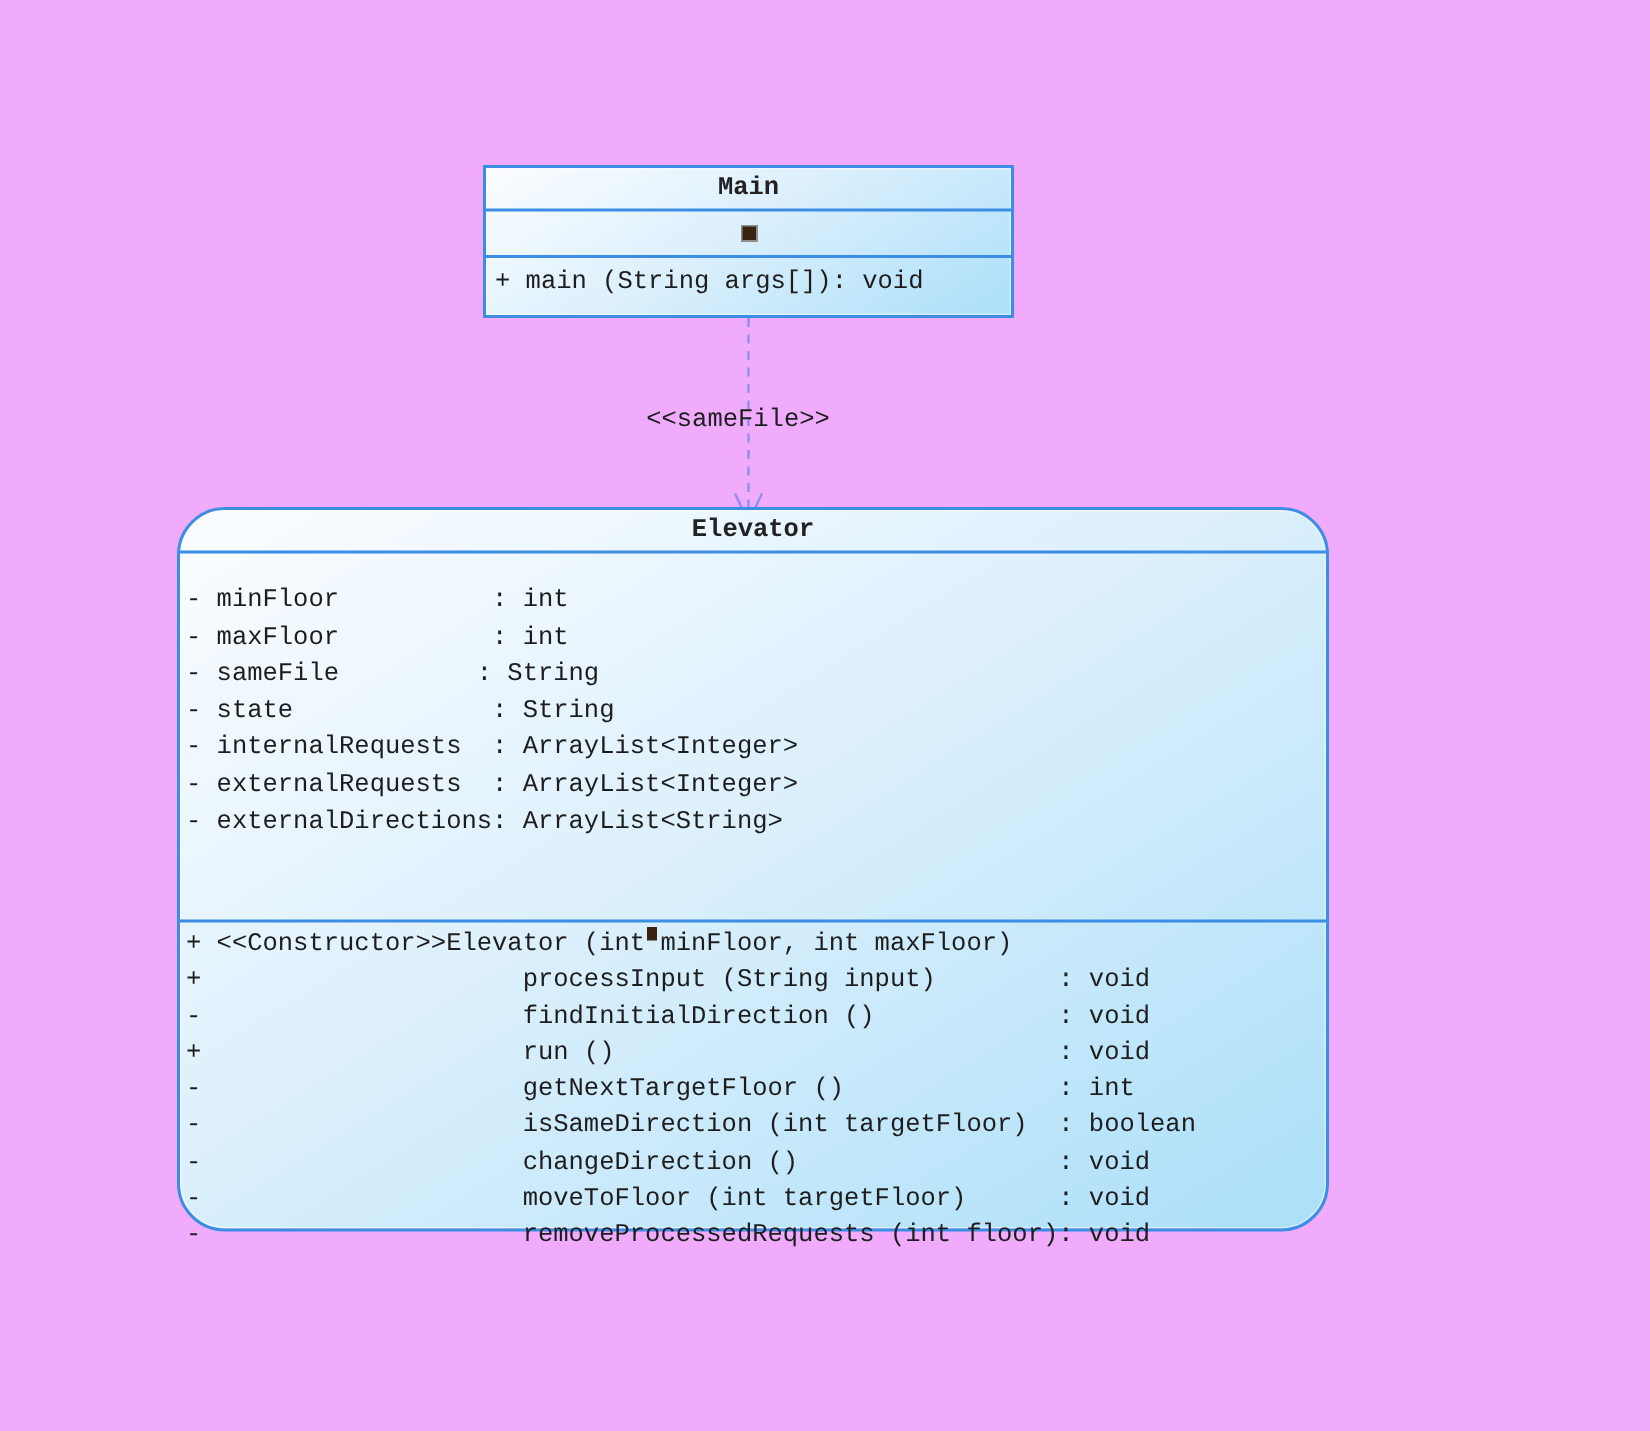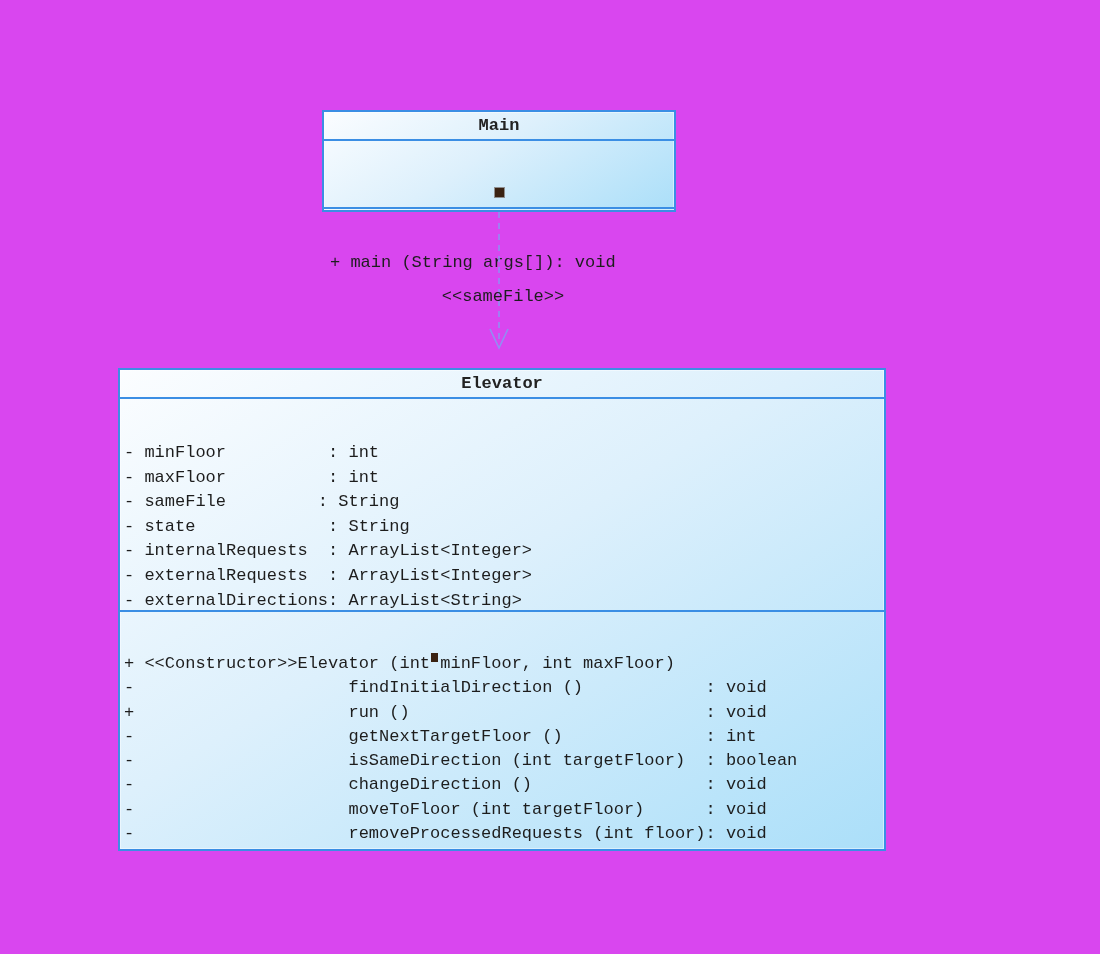--- a/index.html
+++ b/index.html
@@ -1,57 +1,57 @@
 <!DOCTYPE html>
 <html><head>
 <meta charset="utf-8">
 <style>
   html,body { margin:0; padding:0; background:#ffffff; }
   #canvas {
-    position:relative; width:1100px; height:954px; background:#d946ef;
+    position:relative; width:1100px; height:954px; background:#f0abfc;
     overflow:hidden;
     font-family:"Liberation Mono","DejaVu Sans Mono",monospace;
     color:#1d1d1d;
   }
   .uml-class {
     position:absolute; box-sizing:border-box;
     border:2px solid #3b8ee4;
     background:linear-gradient(148deg,#fbfdff 0%,#ddf0fc 45%,#abdff9 100%);
     box-shadow:inset 0 0 0 1px rgba(255,255,255,0.45);
   }
   .cls-title {
     height:27px; line-height:27px; text-align:center;
     font-size:17px; font-weight:bold; color:#222222;
     border-bottom:2px solid #3b8ee4; white-space:pre; overflow:hidden;
   }
-  .cls-section { box-sizing:border-box; overflow:hidden;margin-top:37px; }
+  .cls-section { box-sizing:border-box; overflow:hidden; }
   .with-divider { border-bottom:2px solid #3b8ee4; }
   .code-row { white-space:pre; font-size:17px; color:#1d1d1d; }
   #main-box   { left:322px; top:110px; width:354px; height:102px; }
   #main-attrs { height:31px; display:flex; align-items:center; justify-content:center; }
   #main-methods { height:36px; padding:5px 6px 0 6px; }
   #main-methods .code-row { line-height:24px; }
   .empty-marker {
     width:9px; height:9px; background:#3a2212; border:1px solid #8f8f8f;
   }
-  #elevator-box { left:118px; top:368px; width:768px; height:483px; }
-  #elevator-attrs { height:176px; padding:5px 4px 0 4px; }
+  #elevator-box { left:118px; top:338px; width:768px; height:483px;border-radius:32px; }
+  #elevator-attrs { height:246px; padding:20px 4px 0 4px; }
   #elevator-attrs .code-row { line-height:24.6px; }
   #elevator-methods { height:246px; padding:3px 4px 0 4px; }
   #elevator-methods .code-row { line-height:24.3px; }
   .sq-marker {
     display:inline-block; box-sizing:border-box;
     width:1ch; height:9px; background:#3a2212; background-clip:padding-box;
     border-left:1px solid transparent; border-right:2px solid transparent;
     vertical-align:6px;
   }
   #connector-svg { position:absolute; left:488px; top:212px; }
   #connector-label {
-    position:absolute; left:503px; top:271px; transform:translateX(-50%);
-    font-size:17px; white-space:pre; color:#1d1d1d;margin-top:16px;
+    position:absolute; left:492px; top:271px; transform:translateX(-50%);
+    font-size:17px; white-space:pre; color:#1d1d1d;
   }
 </style>
 </head>
 <body>
 
 <div id="canvas">
 
   <div id="main-box" class="uml-class">
     <div class="cls-title">Main</div>
     <div id="main-attrs" class="cls-section with-divider">
@@ -74,20 +74,21 @@
         <div class="code-row">- minFloor          : int</div>
         <div class="code-row">- maxFloor          : int</div>
         <div class="code-row">- sameFile         : String</div>
         <div class="code-row">- state             : String</div>
         <div class="code-row">- internalRequests  : ArrayList&lt;Integer&gt;</div>
         <div class="code-row">- externalRequests  : ArrayList&lt;Integer&gt;</div>
         <div class="code-row">- externalDirections: ArrayList&lt;String&gt;</div>
       </div>
     <div id="elevator-methods" class="cls-section">
         <div class="code-row">+ &lt;&lt;Constructor&gt;&gt;Elevator (int<span class="sq-marker"></span>minFloor, int maxFloor)</div>
+        <div class="code-row">+                     processInput (String input)        : void</div>
         <div class="code-row">-                     findInitialDirection ()            : void</div>
         <div class="code-row">+                     run ()                             : void</div>
         <div class="code-row">-                     getNextTargetFloor ()              : int</div>
         <div class="code-row">-                     isSameDirection (int targetFloor)  : boolean</div>
         <div class="code-row">-                     changeDirection ()                 : void</div>
         <div class="code-row">-                     moveToFloor (int targetFloor)      : void</div>
         <div class="code-row">-                     removeProcessedRequests (int floor): void</div>
       </div>
   </div>
 

